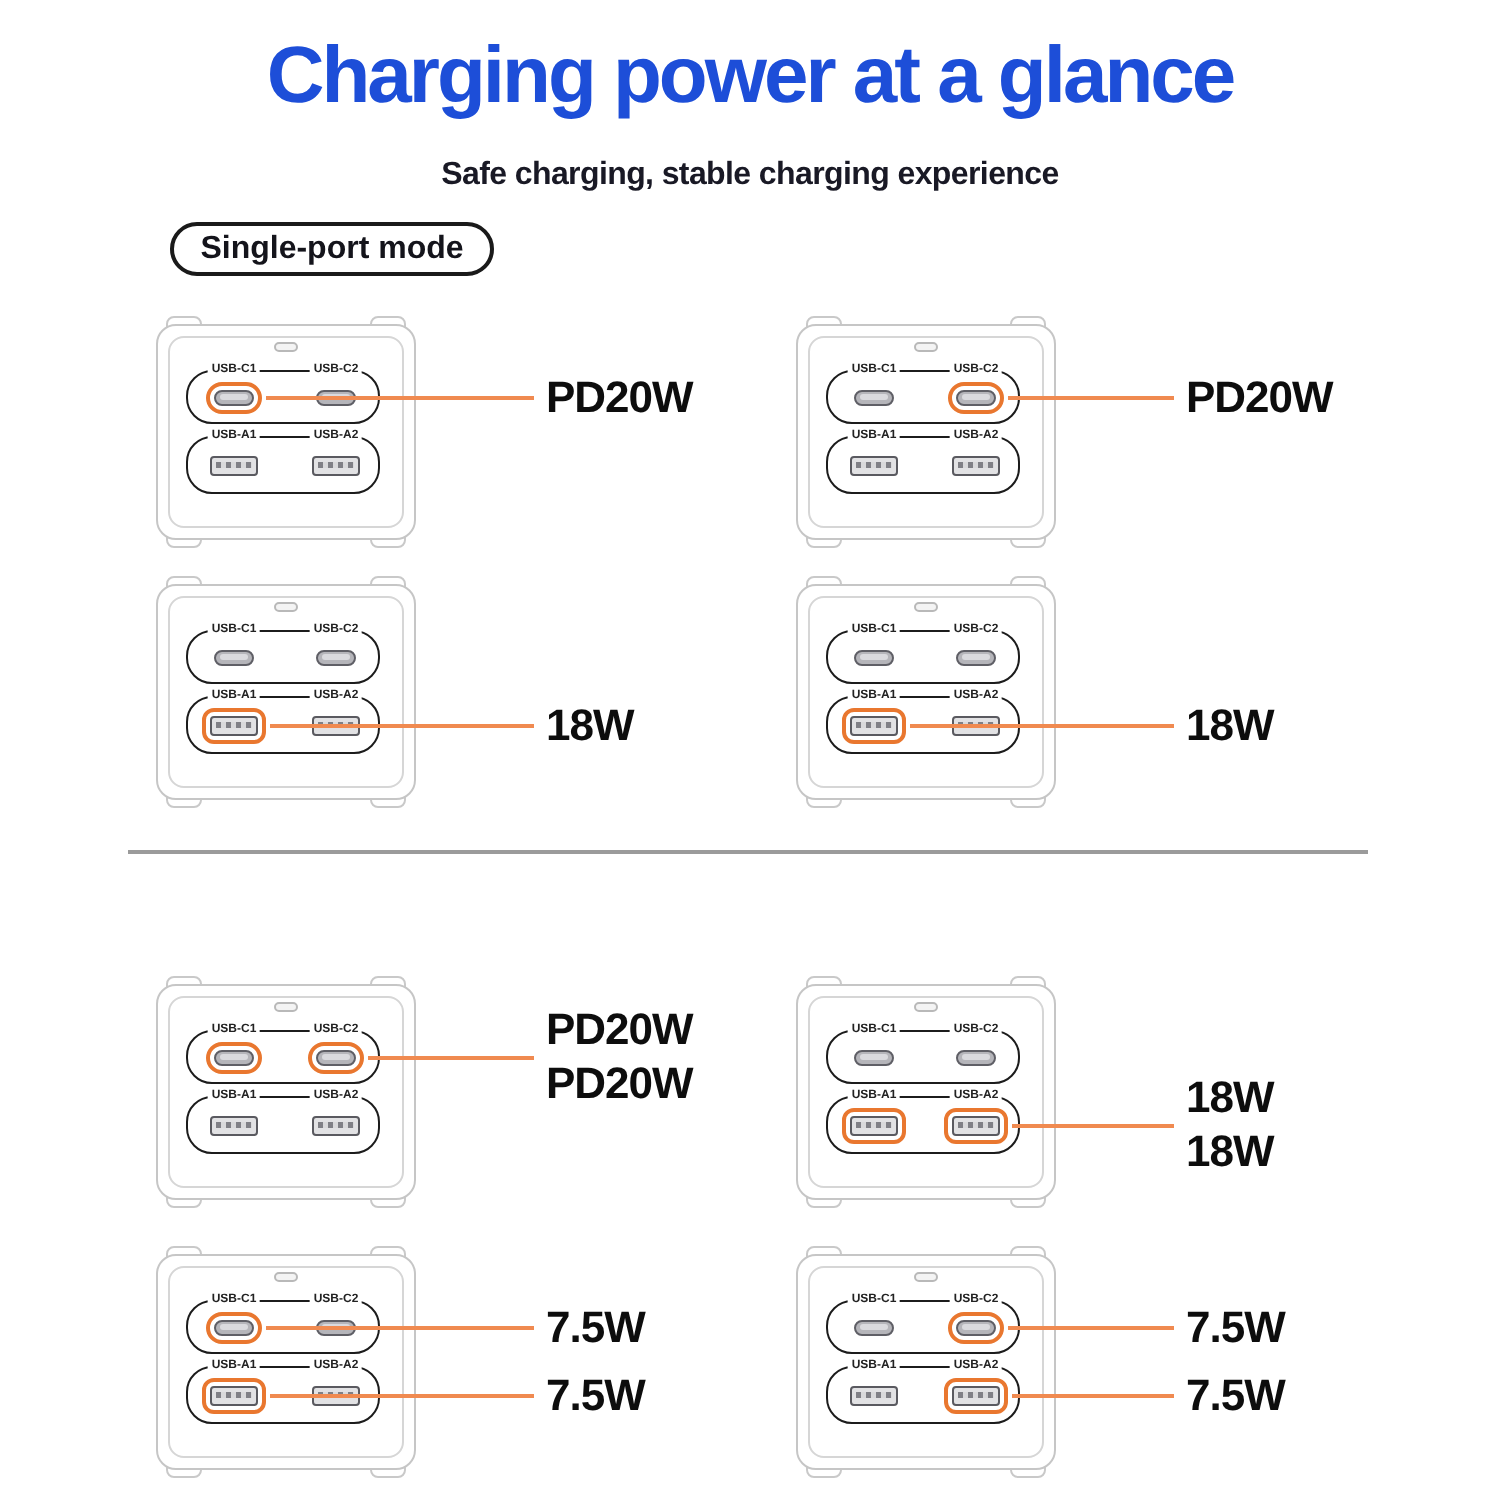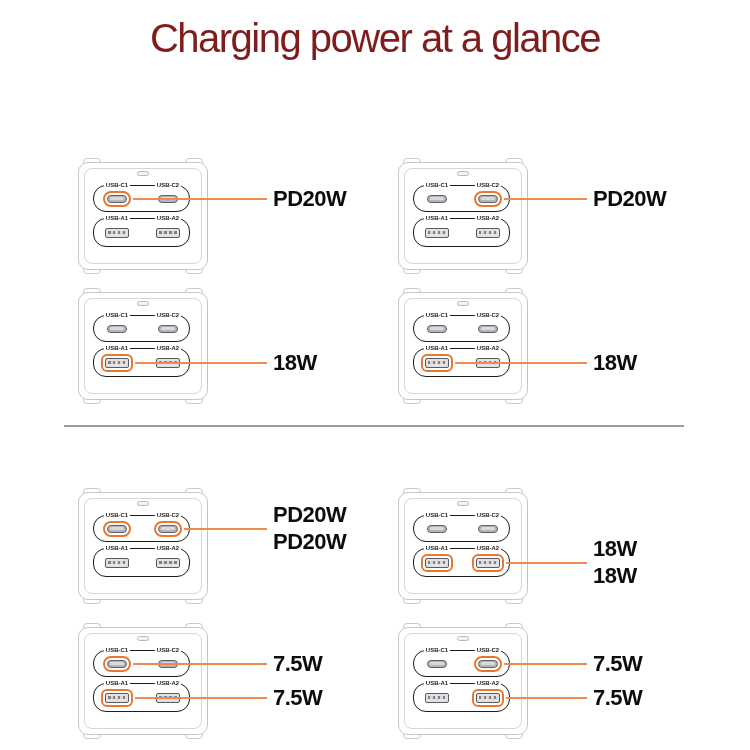--- a/index.html
+++ b/index.html
@@ -1,20 +1,20 @@
 <!DOCTYPE html>
 <html><head>
 <meta charset="utf-8">
 <style>
   html,body{margin:0;padding:0;background:#fff;}
   #canvas{position:relative;width:750px;height:750px;background:#fff;overflow:hidden;
           font-family:"Liberation Sans",sans-serif;}
 
   .page-title{position:absolute;top:16px;left:0;width:100%;text-align:center;
-    font-size:40px;font-weight:normal;letter-spacing:-1.5px;color:#7f1d1d;}
+    font-size:40px;font-weight:bold;letter-spacing:-1.5px;color:#1d4ed8;}
   .page-subtitle{position:absolute;top:79px;left:0;width:100%;text-align:center;
     font-size:16px;font-weight:bold;letter-spacing:-0.3px;color:#191925;}
 
   .mode-pill{position:absolute;display:flex;align-items:center;justify-content:center;
     border:2px solid #1a1a1a;border-radius:15px;font-size:16px;font-weight:bold;
     color:#14141b;box-sizing:border-box;background:#fff;}
   #pill-single{left:85px;top:111px;width:162px;height:27px;}
   #pill-dual{left:87px;top:438px;width:161px;height:26px;}
 
   .divider{position:absolute;left:64px;top:425px;width:620px;height:2px;background:#9b9b9b;}
@@ -48,21 +48,25 @@
   .power-labels{position:absolute;z-index:4;color:#0d0d0d;font-weight:bold;
     font-size:22px;letter-spacing:-0.5px;white-space:nowrap;}
   .power-labels div.lh1{line-height:29px;}
   .power-labels div.lh2{line-height:27px;}
 </style>
 </head>
 <body>
 
 <div id="canvas">
   <div class="page-title">Charging power at a glance</div>
-
+  <div class="page-subtitle">Safe charging, stable charging experience</div>
+
+  <div class="mode-pill" id="pill-single">
+    <span>Single-port mode</span>
+  </div>
 
   <div class="divider"></div>
 
 
   <div id="figures">
       <div class="figure" style="left: 78px; top: 162px;">
         <div class="charger">
           <div class="tab tl"></div>
           <div class="tab tr"></div>
           <div class="tab bl"></div>

